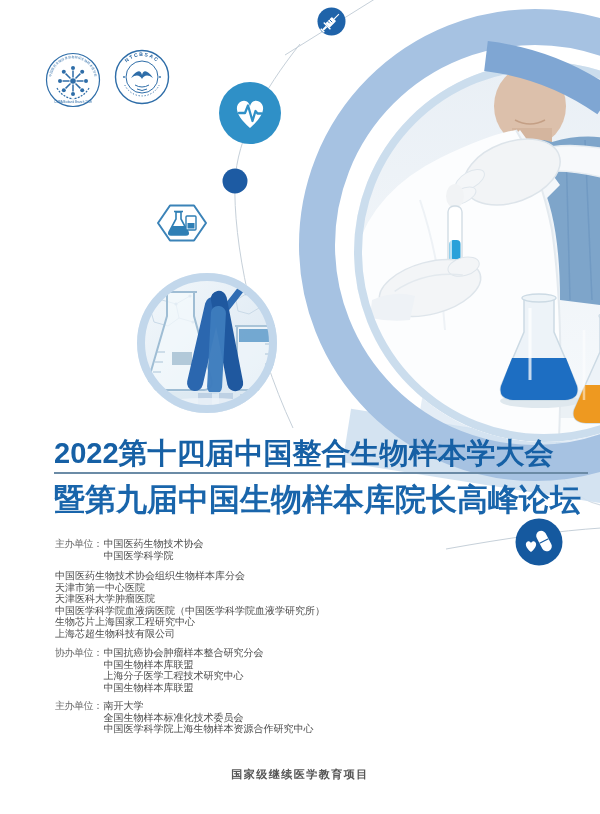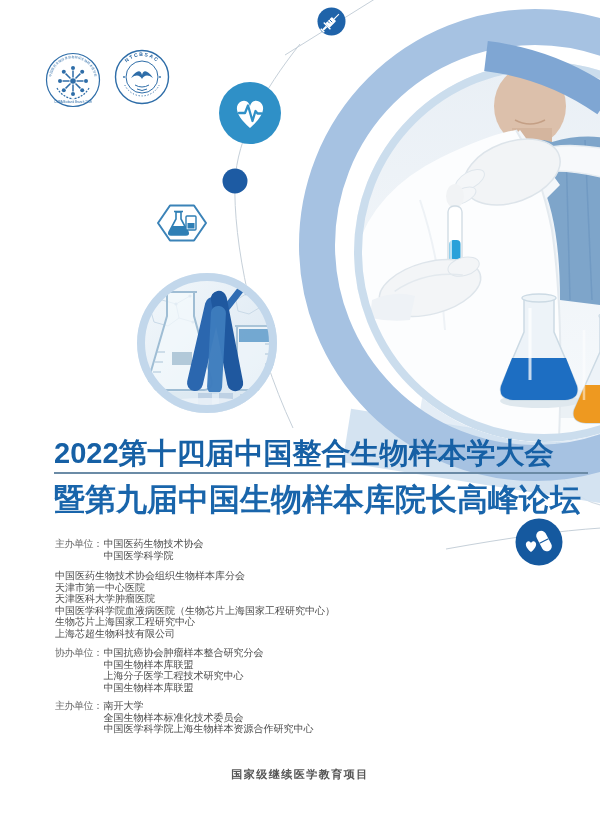--- a/index.html
+++ b/index.html
@@ -250,21 +250,21 @@
       <div class="org-item">中国医药生物技术协会</div>
       <div class="org-item">中国医学科学院</div>
     </div>
   </section>
 
   <section class="org" style="top:570px">
     <div class="org-items">
       <div class="org-item">中国医药生物技术协会组织生物样本库分会</div>
       <div class="org-item">天津市第一中心医院</div>
       <div class="org-item">天津医科大学肿瘤医院</div>
-      <div class="org-item">中国医学科学院血液病医院（生物芯片上海国家工程研究中心）</div>
+      <div class="org-item">中国医学科学院血液病医院（中国医学科学院血液学研究所）</div>
       <div class="org-item">生物芯片上海国家工程研究中心</div>
       <div class="org-item">上海芯超生物科技有限公司</div>
     </div>
   </section>
 
   <section class="org" style="top:647px">
     <div class="org-label">协办单位：</div>
     <div class="org-items">
       <div class="org-item">中国抗癌协会肿瘤样本整合研究分会</div>
       <div class="org-item">中国生物样本库联盟</div>

